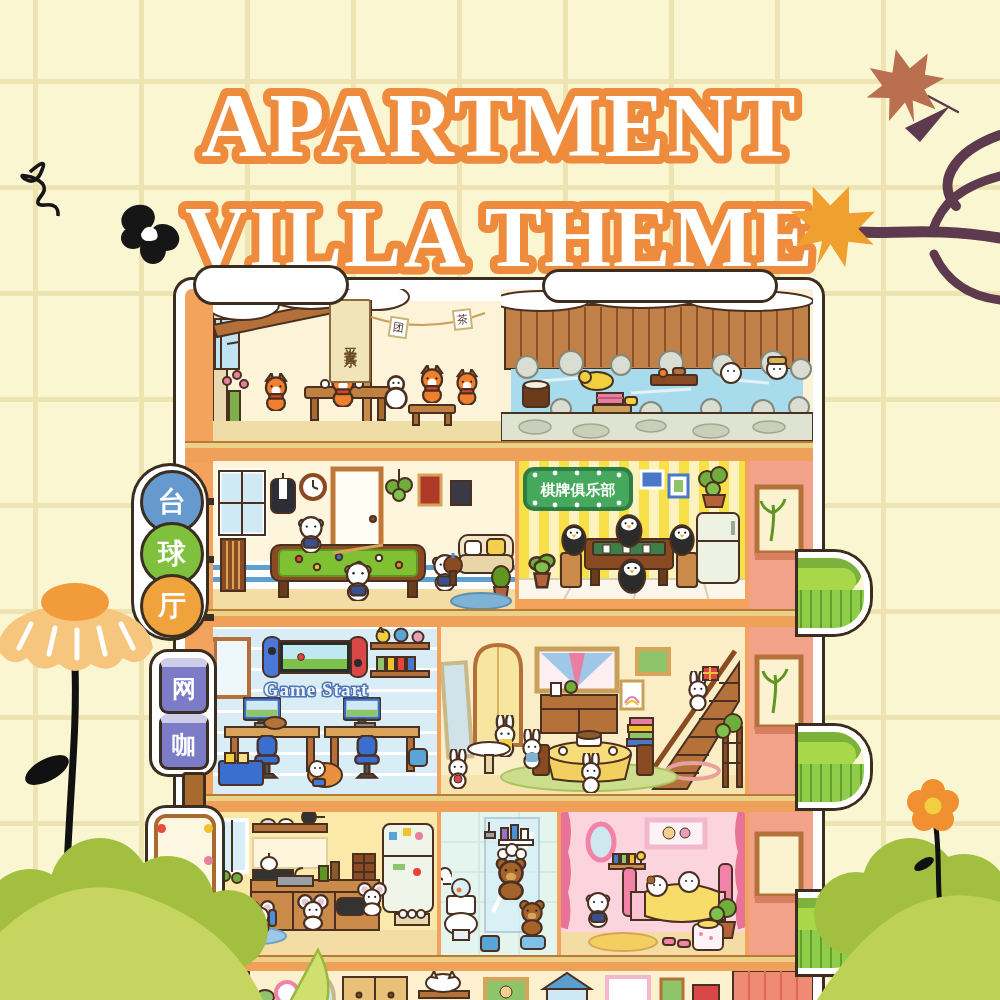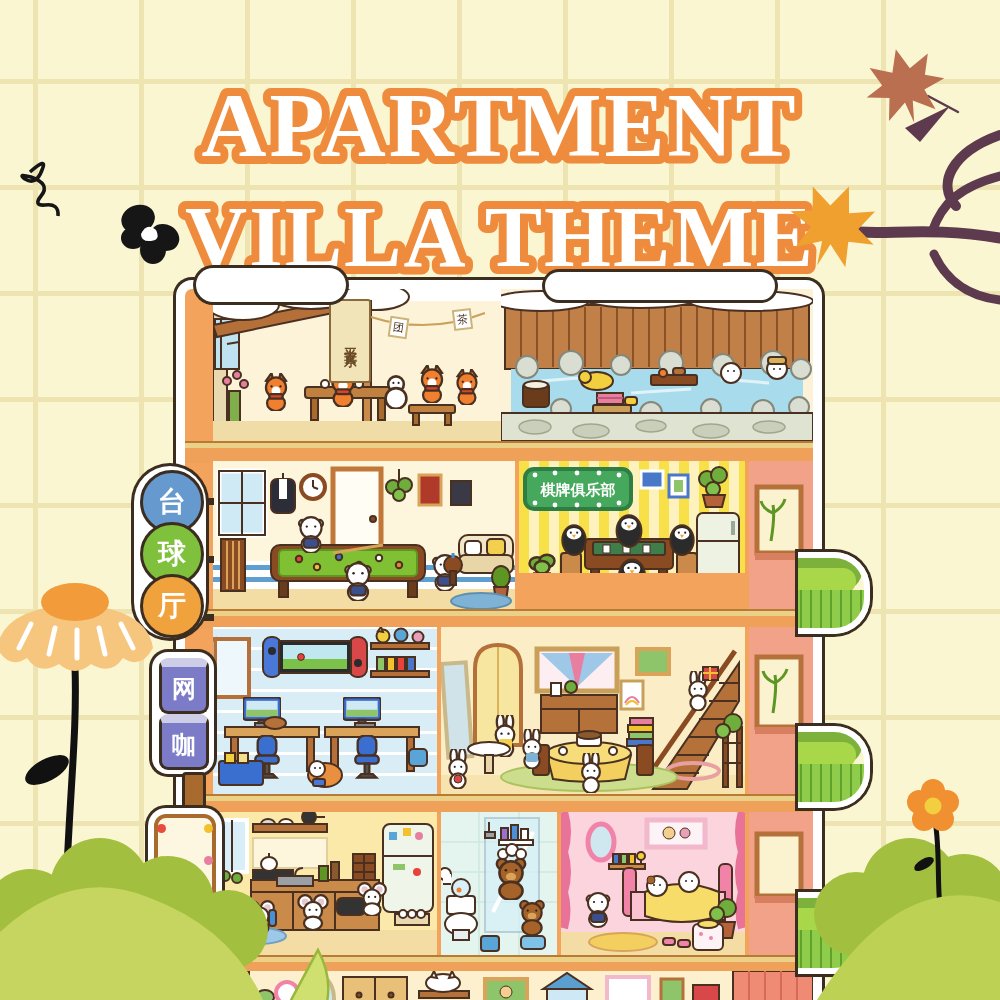--- a/index.html
+++ b/index.html
@@ -359,21 +359,21 @@
             <line x1="240" y1="92" x2="240" y2="97" stroke="#4a90d8" stroke-width="3"></line>
           </g>
         <g>
             <ellipse cx="288" cy="116" rx="9" ry="11" fill="#5e9623"></ellipse>
             <polygon points="281,126 295,126 293,140 283,140" fill="#b5613a"></polygon>
           </g>
         <ellipse cx="268" cy="140" rx="30" ry="8" fill="#7fb3d6" stroke="#5f8fb0"></ellipse>
       </svg>
     </div>
 
-    <div class="room" style="left:334px;top:172px;width:226px;height:112px;background:repeating-linear-gradient(90deg,#f8e049 0 10px,#fdf2bd 10px 20px)">
+    <div class="room" style="left:334px;top:172px;width:226px;height:138px;background:repeating-linear-gradient(90deg,#f8e049 0 10px,#fdf2bd 10px 20px)">
       <svg width="226" height="148" viewBox="0 0 226 148" stroke="#4a3020" stroke-width="2">
         <rect x="0" y="118" width="226" height="30" fill="#faf6ea" stroke="none"></rect>
         <line x1="0" y1="118" x2="226" y2="118" stroke="#d8cfb0"></line>
           <line x1="56" y1="118" x2="40" y2="148" stroke="#d8cfb0"></line>
           <line x1="120" y1="118" x2="112" y2="148" stroke="#d8cfb0"></line>
           <line x1="184" y1="118" x2="192" y2="148" stroke="#d8cfb0"></line>
         <g>
           <rect x="6" y="8" width="106" height="40" rx="9" fill="#46a85c" stroke="#2e7d44" stroke-width="4"></rect>
           <g fill="#fff" stroke="none">
               <circle cx="16" cy="14" r="2.4"></circle>
@@ -488,20 +488,21 @@
           </g>
         <g>
             <rect x="196" y="122" width="18" height="17" rx="4" fill="#5aa5d8"></rect>
           </g>
         <g>
             <rect x="6" y="134" width="44" height="24" rx="3" fill="#3a6fd0"></rect>
             <rect x="12" y="126" width="10" height="10" fill="#f2cf3e"></rect>
             <rect x="25" y="126" width="10" height="10" fill="#f2e08e"></rect>
           </g>
       </svg>
+      <div class="abs" style="left:42px;top:52px;width:122px;text-align:center;font-size:19px;font-weight:bold;color:#eef4fb;-webkit-text-stroke:3px #4f74b5;paint-order:stroke;letter-spacing:1px">Game Start</div>
     </div>
 
     <div class="room" style="left:256px;top:338px;width:304px;height:167px;background:#fbeec6">
       <svg width="304" height="167" viewBox="0 0 304 167" stroke="#4a3020" stroke-width="2">
         <rect x="0" y="148" width="304" height="19" fill="#f7e3ae" stroke="none"></rect>
         <rect x="4" y="36" width="24" height="94" fill="#cfe3e8" stroke="#c9b98a" stroke-width="4" transform="rotate(-4 16 83)"></rect>
         <path d="M34,118 V42 Q34,18 57,18 Q80,18 80,42 V118 Z" fill="#f7e6a0" stroke="#b5703a" stroke-width="4"></path>
         <line x1="57" y1="20" x2="57" y2="116" stroke="#d9b25a"></line>
         <g>
             <rect x="96" y="22" width="80" height="42" fill="#fdeef2" stroke="#c9a05a" stroke-width="5"></rect>

